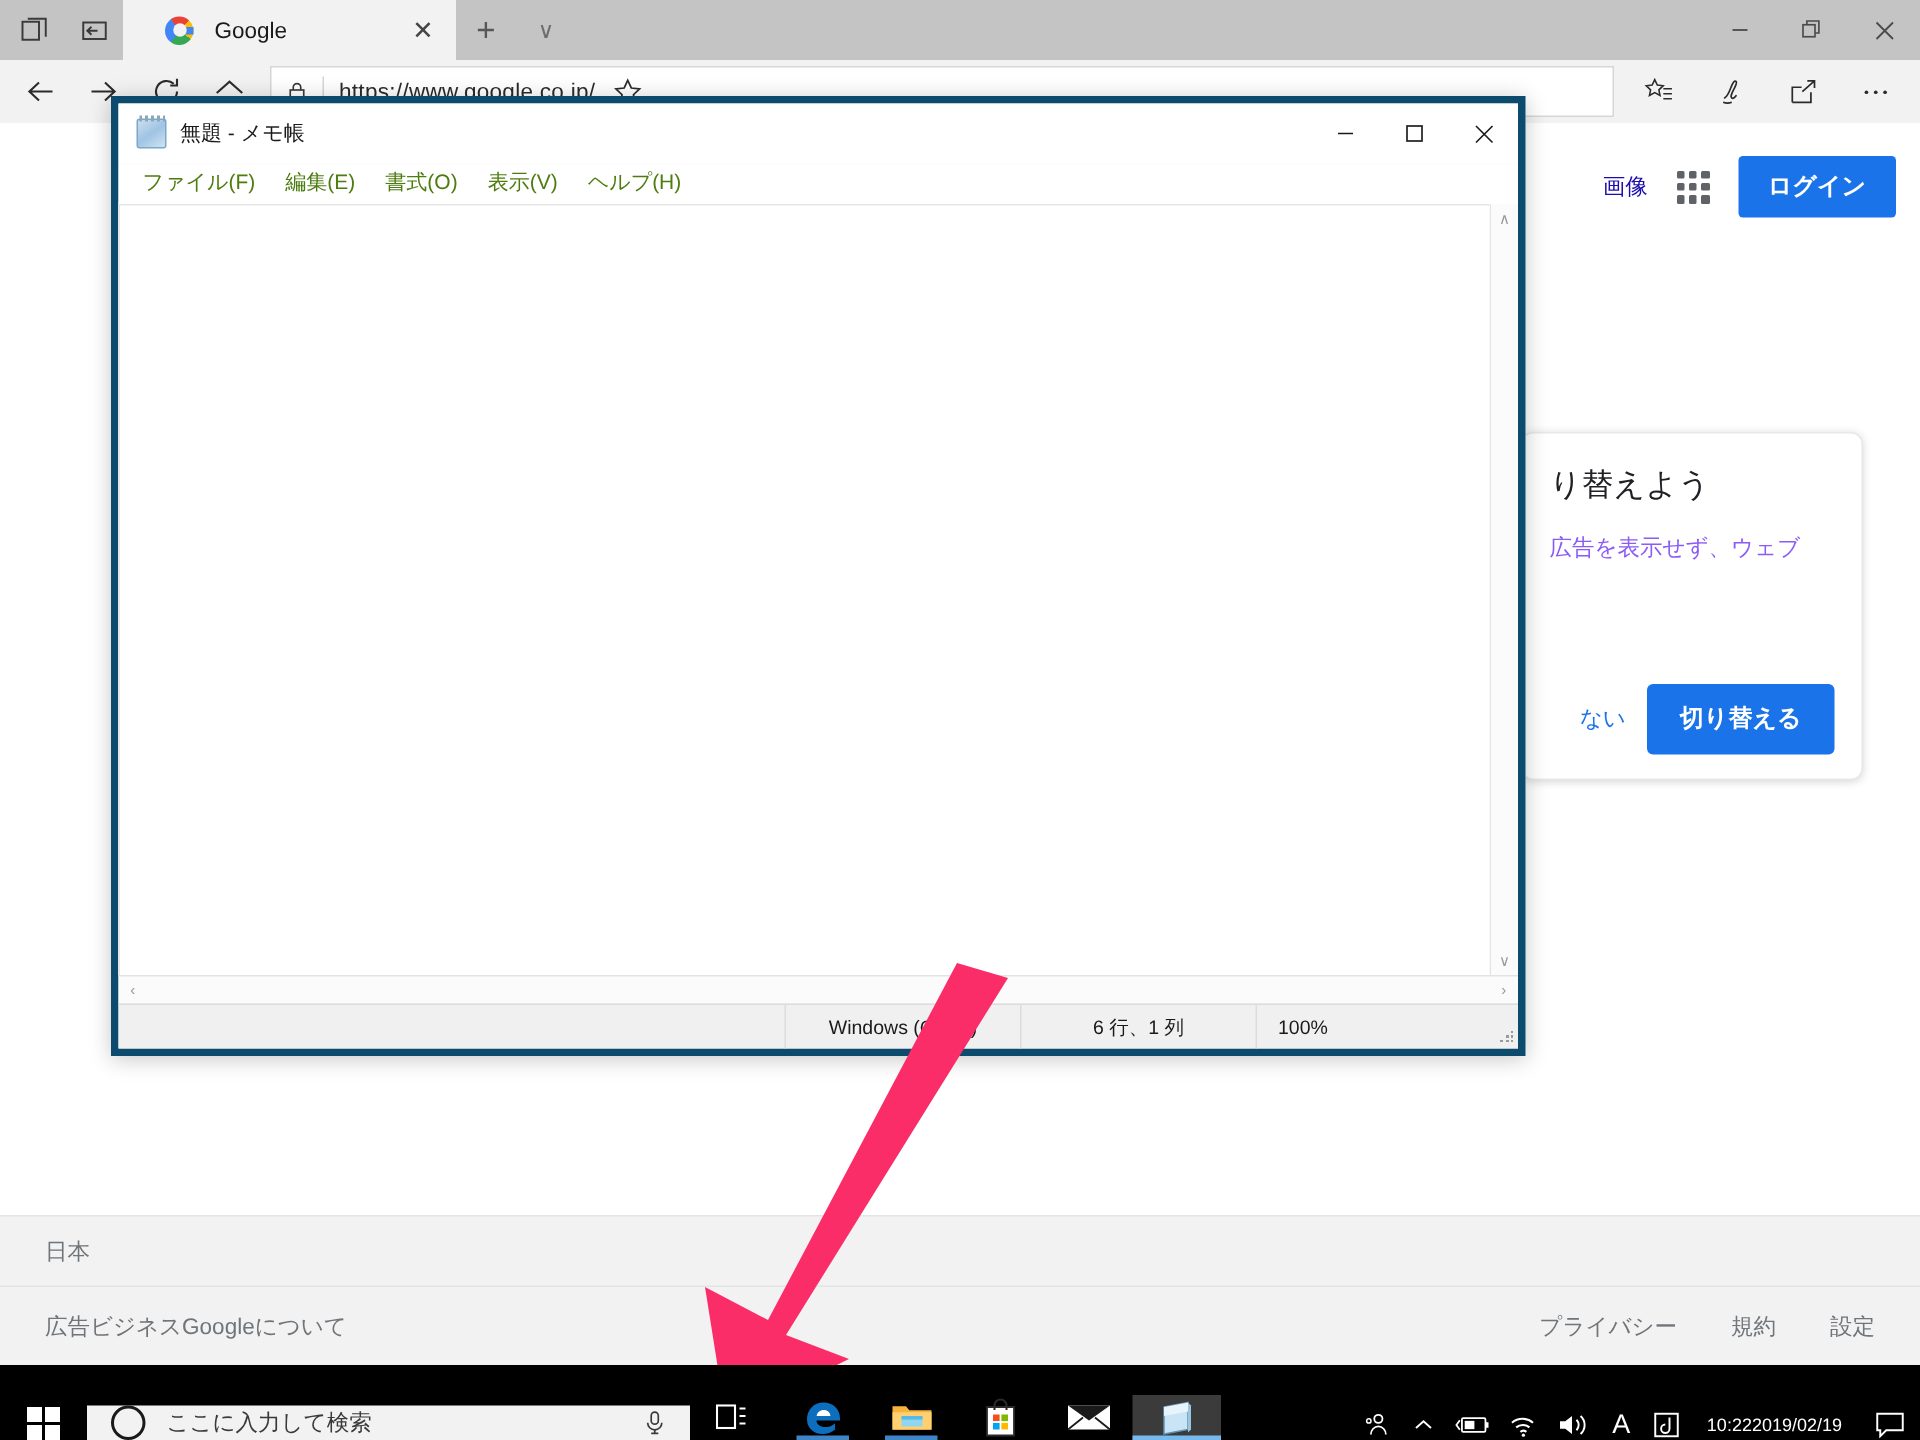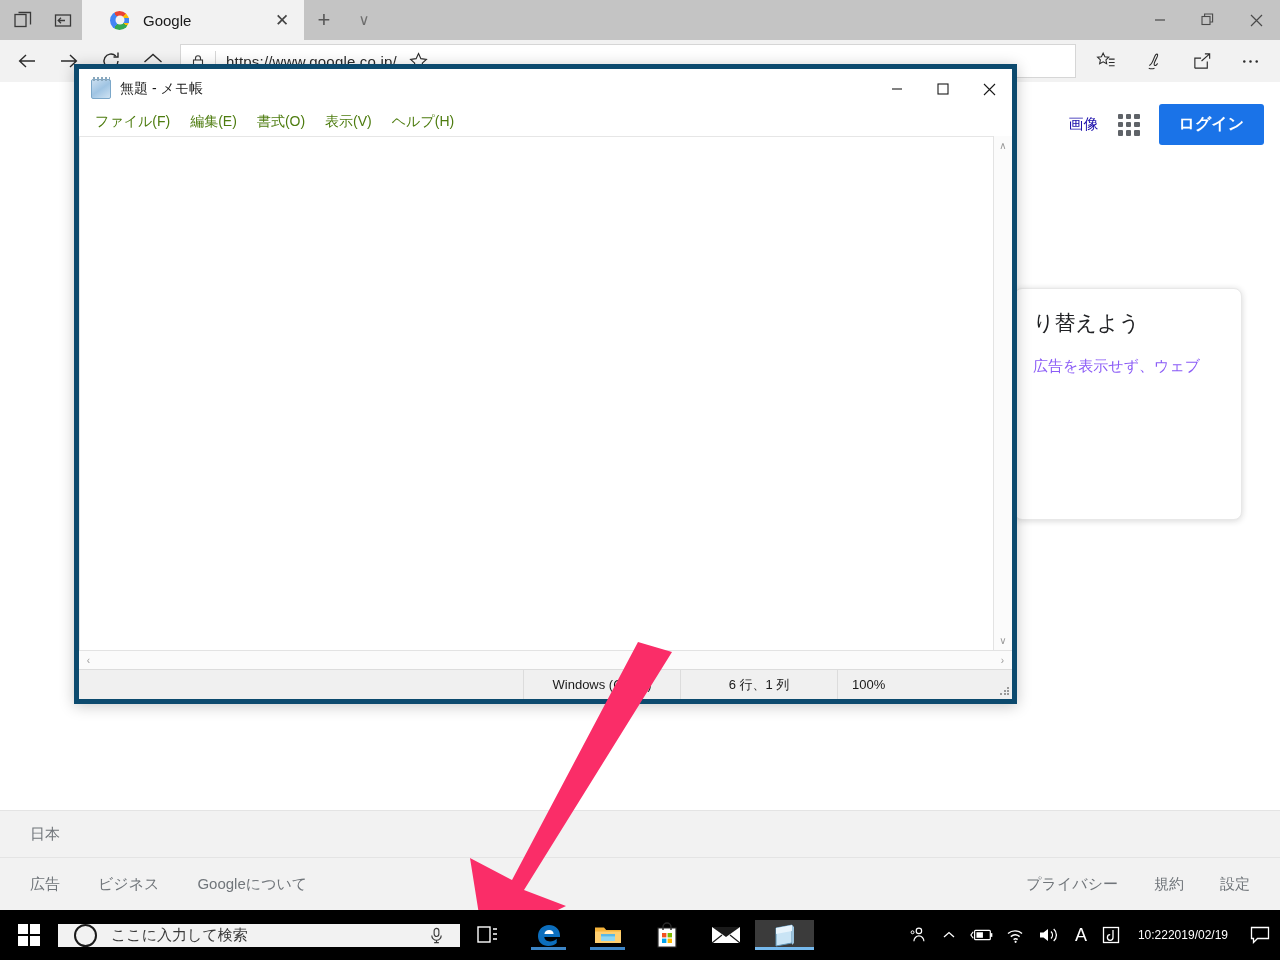--- a/index.html
+++ b/index.html
@@ -86,21 +86,21 @@
   .g-promo p { font-size: 15px; color: #8b5cf6; line-height: 26px; white-space: nowrap; }
   .g-promo-actions { position: absolute; right: 18px; bottom: 16px; display: flex; align-items: center; gap: 14px; }
   .g-promo-no { font-size: 15px; color: #1a73e8; white-space: nowrap; }
   .g-promo-yes { background: #1a73e8; color: #fff; font-size: 16px; font-weight: bold; padding: 13px 22px; border-radius: 4px; white-space: nowrap; }
 
   .g-footer { position: absolute; left: 0; bottom: 0; width: 1280px; background: #f2f2f2; }
   .g-footer-country { height: 48px; display: flex; align-items: center; padding-left: 30px; border-top: 1px solid #e4e4e4; border-bottom: 1px solid #e4e4e4; }
   .g-footer-country span { font-size: 15px; color: #70757a; }
   .g-footer-links { height: 52px; display: flex; align-items: center; padding: 0 30px; }
   .g-footer-links .left, .g-footer-links .right { display: flex; align-items: center; }
-  .g-footer-links .left { gap: 38px; }
+  .g-footer-links .left { }
   .g-footer-links .right { gap: 36px; margin-left: auto; }
   .g-footer-links a { font-size: 15px; color: #70757a; text-decoration: none; }
 
   
   #notepad {
     position: absolute; left: 74px; top: 64px; width: 943px; height: 640px;
     background: #f0f0f0; border: 5px solid #0c4a6e;
     box-shadow: 0 2px 14px rgba(0,0,0,.22);
     display: flex; flex-direction: column;
   }
@@ -144,21 +144,21 @@
       radial-gradient(circle 1px at 9px 8px, #9a9a9a 99%, transparent 100%),
       radial-gradient(circle 1px at 6px 5px, #9a9a9a 99%, transparent 100%),
       radial-gradient(circle 1px at 9px 5px, #9a9a9a 99%, transparent 100%),
       radial-gradient(circle 1px at 9px 2px, #9a9a9a 99%, transparent 100%);
   }
 
   
   #pink-arrow { position: absolute; left: 0; top: 0; width: 1280px; height: 960px; pointer-events: none; }
 
   
-  #taskbar { position: absolute; left: 0; bottom: 0; width: 1280px; height: 50px; background: #000000; display: flex; align-items: center; }
+  #taskbar { position: absolute; left: 0; bottom: 0; width: 1280px; height: 50px; background: #000000; display: flex; align-items: flex-end; }
   .start-btn { width: 58px; display: flex; align-items: center; justify-content: center; }
   .win-logo { width: 22px; height: 22px; display: grid; grid-template-columns: 1fr 1fr; grid-template-rows: 1fr 1fr; gap: 2.5px; }
   .win-logo i { background: #fff; display: block; }
   .tb-search {
     width: 402px; background: #f2f2f2; display: flex; align-items: center; padding: 0 14px 0 16px; gap: 14px;
   }
   .cortana-ring { width: 23px; height: 23px; border-radius: 50%; border: 2.5px solid #1a1a1a; flex: none; }
   .tb-search-text { font-size: 15px; color: #3a3a3a; flex: 1; }
   .mic-ico { width: 20px; display: flex; align-items: center; justify-content: center; color: #3a3a3a; }
   .tb-apps { display: flex; align-items: stretch; }
@@ -299,20 +299,24 @@
             <i></i>
             <i></i>
             <i></i>
         </span>
         <span class="g-signin">ログイン</span>
       </div>
 
       <div class="g-promo">
         <h3>り替えよう</h3>
         <p>広告を表示せず、ウェブ</p>
+        <div class="g-promo-actions">
+          <span class="g-promo-no">ない</span>
+          <span class="g-promo-yes">切り替える</span>
+        </div>
       </div>
 
       <div class="g-footer">
         <div class="g-footer-country">
           <span>日本</span>
         </div>
         <div class="g-footer-links">
           <div class="left">
             <a href="#">広告</a>
             <a href="#">ビジネス</a>

